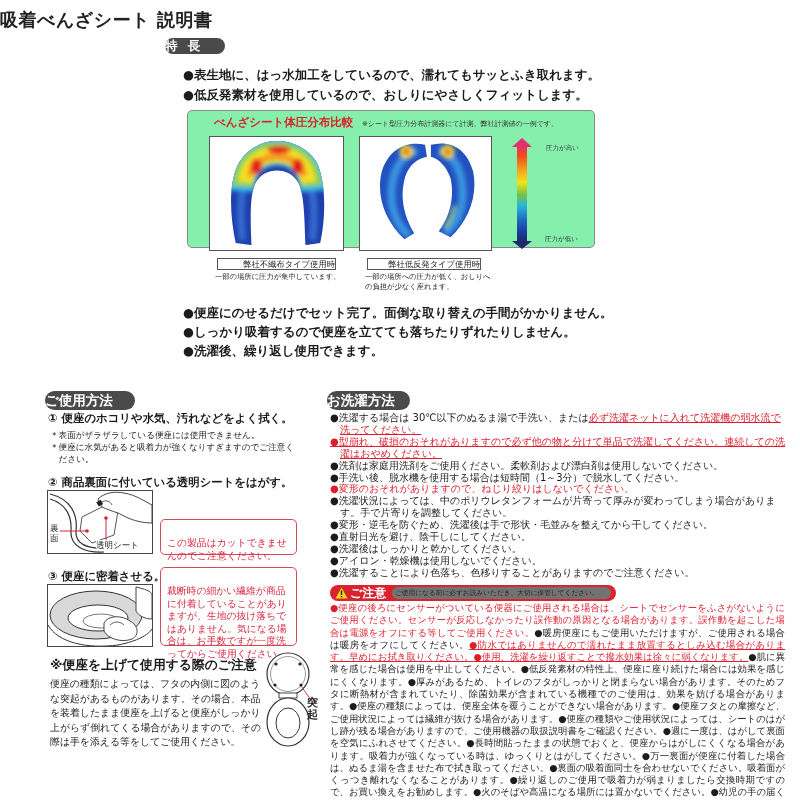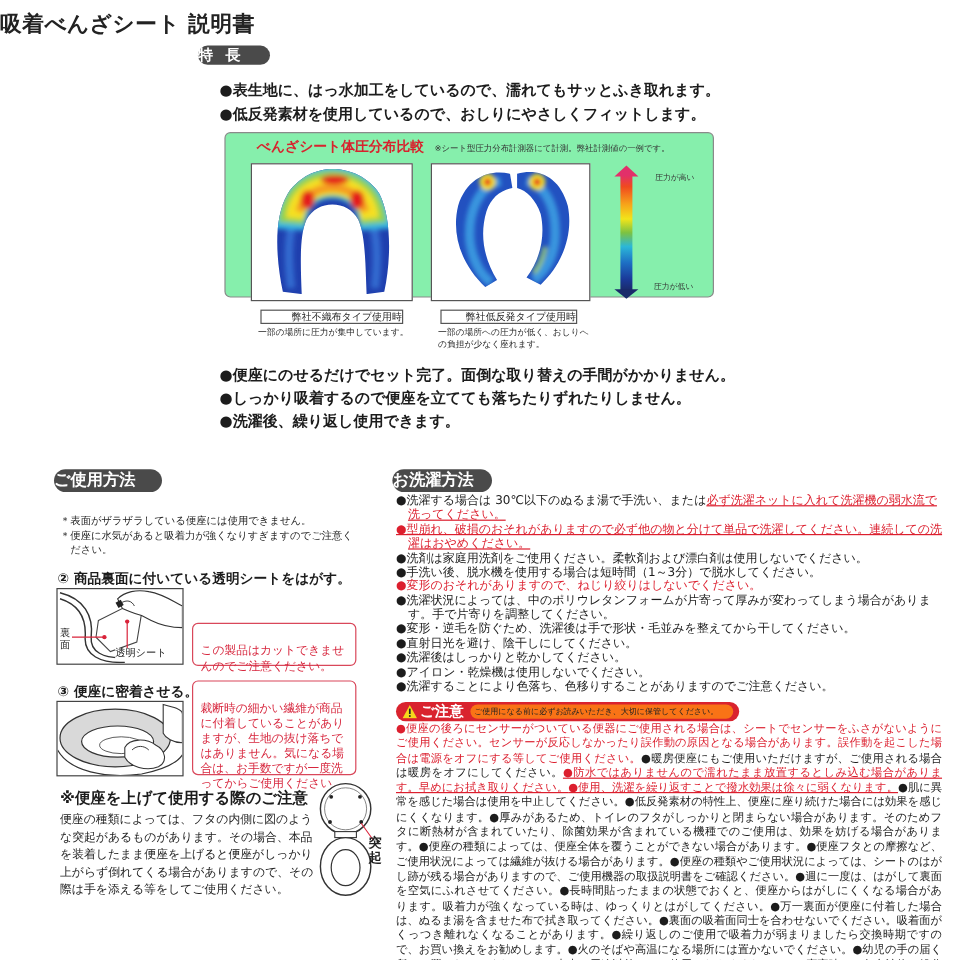--- a/index.html
+++ b/index.html
@@ -23,21 +23,21 @@
 .illus{position:absolute;border:1px solid #444;background:#fff;overflow:hidden}
 .ill-label{position:absolute;font-size:8.5px;color:#222;white-space:nowrap;background:#fff;line-height:10px}
 .raised-title{left:50px;top:657px;font-size:12.8px;font-weight:bold;white-space:nowrap}
 .raised-body{left:50px;top:677px;width:212px;font-size:9.9px;line-height:14.5px;color:#222}
 .wash-list{font-size:10px;line-height:11.9px;color:#1c1c1c}
 .wash-list p{padding-left:1em;text-indent:-1em}
 .red{color:#dc1f2e}
 .ul{text-decoration:underline;text-decoration-color:#dc1f2e}
 .caution-bar{left:330px;top:585px;width:286px;height:16px;background:#d9232e;border-radius:8px}
 .caution-head{left:20px;top:0;font-size:12px;font-weight:bold;color:#fff;line-height:16px;white-space:nowrap}
-.caution-sub{left:62px;top:2px;width:219px;height:12px;background:#f97316;border-radius:6px;font-size:6.7px;line-height:12px;color:#222;padding-left:3px;white-space:nowrap}
+.caution-sub{left:62px;top:2px;width:219px;height:12px;background:#737373;border-radius:6px;font-size:6.7px;line-height:12px;color:#222;padding-left:3px;white-space:nowrap}
 .caution-text{left:330px;top:602px;width:455px;font-size:9.4px;line-height:12.3px;text-align:justify;color:#1c1c1c}
 </style>
 </head>
 <body>
 
 <div id="page">
 
   <div class="abs title">吸着べんざシート 説明書</div>
 
   <div class="pill" style="left:165px;top:38px;width:60px;height:16px;font-size:12.5px;line-height:16px;letter-spacing:3px">特 長</div>
@@ -130,20 +130,21 @@
     <div class="abs hm-label" style="left:179px;width:114px">弊社低反発タイプ使用時</div>
     <div class="abs hm-caption" style="left:177px;width:126px">一部の場所への圧力が低く、おしりへの負担が少なく座れます。</div>
   </div>
 
   <div class="big-bullet" style="top:305px">●便座にのせるだけでセット完了。面倒な取り替えの手間がかかりません。</div>
   <div class="big-bullet" style="top:324px">●しっかり吸着するので便座を立てても落ちたりずれたりしません。</div>
   <div class="big-bullet" style="top:343px">●洗濯後、繰り返し使用できます。</div>
 
   <div class="pill" style="left:45px;top:391px;width:90px;height:19px;font-size:13.5px;line-height:19px">ご使用方法</div>
 
+  <div class="step" style="top:411px">① 便座のホコリや水気、汚れなどをよく拭く。</div>
   <div class="note-small" style="top:429px">＊表面がザラザラしている便座には使用できません。</div>
   <div class="note-small" style="top:441px;width:245px">＊便座に水気があると吸着力が強くなりすぎますのでご注意ください。</div>
 
   <div class="step" style="top:475px">② 商品裏面に付いている透明シートをはがす。</div>
   <div class="illus" style="left:47px;top:490px;width:106px;height:64px">
     <svg width="104" height="62" viewBox="0 0 104 62">
       <path d="M2,3 C22,8 30,22 28,40 C27,52 38,58 56,57" stroke="#333" stroke-width="1.2" fill="none"></path>
       <path d="M2,8 C18,13 24,24 23,40 C22,55 36,62 56,61" stroke="#333" stroke-width="1.2" fill="none"></path>
       <path d="M34,26 L58,14 L70,20 L66,44 L44,52 L32,40 Z" stroke="#444" stroke-width="0.9" fill="#fff"></path>
       <path d="M50,8 C56,2 66,0 76,2 C88,4 96,10 104,14 L104,32 C96,32 86,30 78,26 L70,22 C64,20 58,18 54,16 Z" stroke="#333" stroke-width="0.9" fill="#fff"></path>

